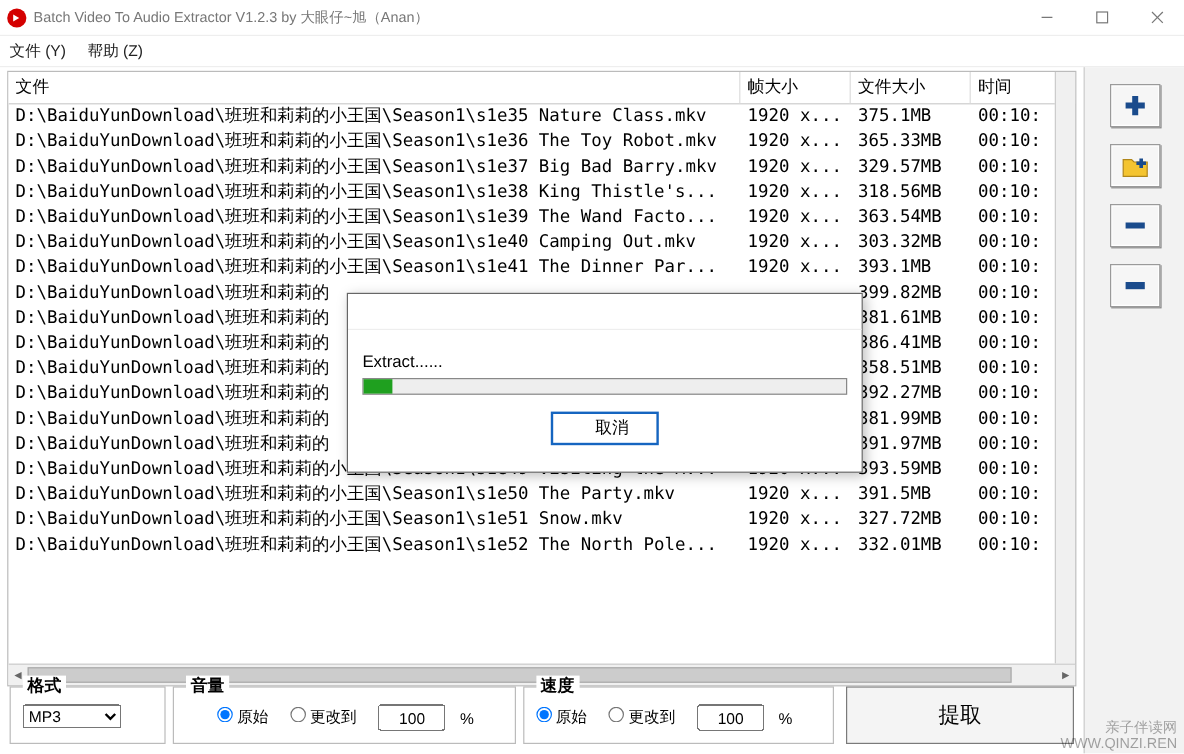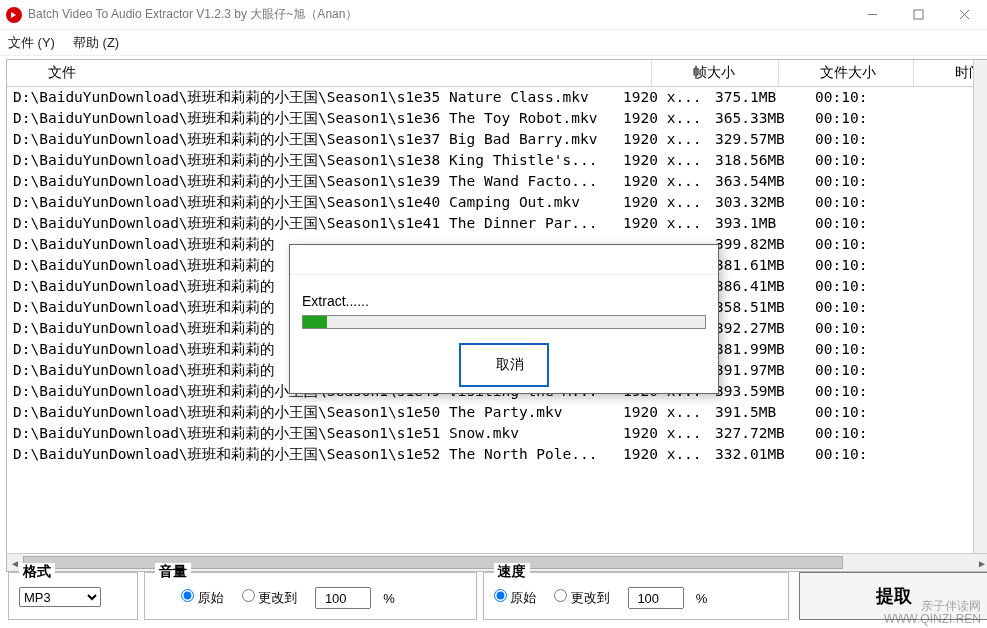--- a/index.html
+++ b/index.html
@@ -96,21 +96,20 @@
     display: flex;
     background: #fff;
     border-bottom: 1px solid #ccc;
     font-size: 14px;
   }
   .cols .col {
     padding: 4px 6px;
     border-right: 1px solid #ddd;
     white-space: nowrap;
     overflow: hidden;
-    margin-left: 35px;
   }
   .c-file { width: 610px; }
   .c-frame { width: 92px; }
   .c-size { width: 100px; }
   .c-time { flex: 1; }
 
   .rows {
     font-family: "SimSun", "NSimSun", monospace;
     font-size: 14.5px;
     line-height: 21px;
@@ -194,29 +193,29 @@
   .g-vol { flex: 1; padding-left: 36px; }
   .g-speed { flex: 1; }
   .controls select {
     width: 82px;
     height: 20px;
     font-size: 13px;
   }
   .controls label { font-size: 13px; margin-right: 6px; }
   .controls input[type=number] {
     width: 56px; height: 22px;
-    font-size: 13px; text-align: center;
+    font-size: 13px; text-align: right;
   }
   .inline { display: flex; align-items: center; gap: 12px; }
   .extract-btn {
     width: 190px;
     border: 1px solid #7a7a7a;
     background: #f4f4f4;
     font-size: 18px;
-    font-weight: bold;
+    font-weight: normal;
     display:flex;align-items:center;justify-content:center;
     margin-left:4px;
   }
 
   
   .modal {
     position: absolute;
     left: 289px; top: 244px;
     width: 430px;
     height: 150px;
@@ -241,21 +240,21 @@
     position: relative;
   }
   .modal .progress .bar {
     position: absolute; left:0; top:0; bottom:0;
     width: 6%;
     background: #1fa01f;
   }
   .modal .cancel {
     display: block;
     margin: 14px auto 0 auto;
-    width: 90px; height: 44px;
+    width: 90px; height: 28px;
     border: 2px solid #1565c0;
     background: #fff;
     font-size: 14px;
     padding-left: 12px;
   }
 
   .watermark {
     position: absolute;
     right: 6px; bottom: 2px;
     text-align: right;

